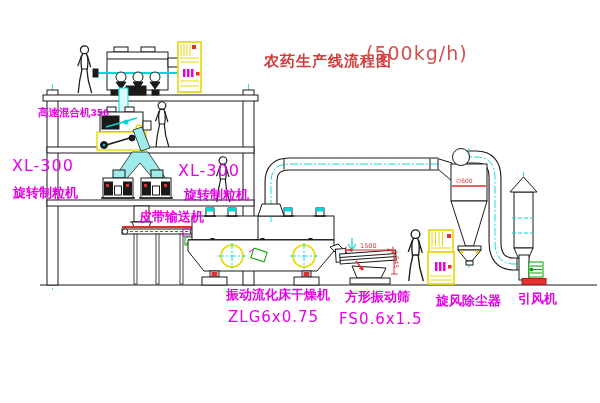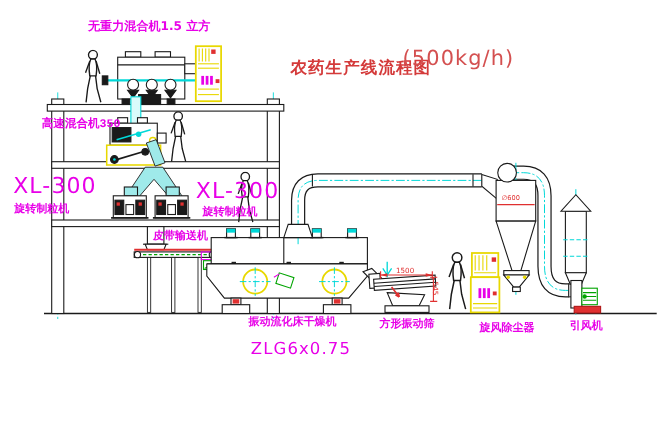--- a/index.html
+++ b/index.html
@@ -1,22 +1,22 @@
 <!DOCTYPE html>
 <html><head>
 <meta charset="utf-8">
 <style>
   html,body{margin:0;padding:0;background:#fff;}
   #canvas{position:relative;width:600px;height:403px;background:#ffffff;overflow:hidden;
           font-family:"DejaVu Sans",sans-serif;}
   #canvas svg{position:absolute;left:0;top:0;}
   .lbl{position:absolute;color:#e800e8;white-space:nowrap;line-height:1;}
-  .lbl-sm{font-size:10px;font-weight:bold;}
+  .lbl-sm{font-size:13px;font-weight:bold;}
   .lbl-md{font-size:10.5px;font-weight:bold;}
-  .lbl-model{font-size:20px;font-weight:normal;letter-spacing:1px;}
+  .lbl-model{font-size:16px;font-weight:normal;letter-spacing:1px;}
   .lbl-model-lg{font-size:15px;margin-top:12px;}
   .title-zh{position:absolute;left:264px;top:52px;color:#d43a3a;font-size:15px;font-weight:bold;
             letter-spacing:1px;white-space:nowrap;}
   .title-cap{position:absolute;left:366px;top:42px;color:#d45050;font-size:19px;font-weight:normal;
              letter-spacing:1px;white-space:nowrap;}
   .dim{position:absolute;color:#e03030;font-size:6.5px;white-space:nowrap;}
   .dim-rot{transform:rotate(90deg);transform-origin:left top;}
 </style>
 </head>
 <body>
@@ -308,35 +308,35 @@
 
   <use href="#person" x="0" y="0" width="26" height="52" transform="translate(72,45) scale(0.96)"></use>
   <use href="#person" x="0" y="0" width="26" height="52" transform="translate(150,101) scale(0.92)"></use>
   <use href="#person" x="0" y="0" width="26" height="52" transform="translate(211,156) scale(0.92)"></use>
   <use href="#person" x="0" y="0" width="26" height="52" transform="translate(402,229) scale(1.04)"></use>
 </svg>
 
 <div class="title-zh">农药生产线流程图</div>
 <div class="title-cap">(500kg/h)</div>
 
-<div class="lbl lbl-md" style="left:80px;top:18px;font-size:11px;">无重力混合机1.5 立方</div>
 <div class="lbl lbl-md" style="left:38px;top:108px;font-family:Liberation Mono, monospace;">高速混合机350</div>
 
 <div class="lbl lbl-model" style="left:12px;top:158px;">XL-300</div>
 <div class="lbl lbl-sm" style="left:13px;top:186px;">旋转制粒机</div>
 
 <div class="lbl lbl-model" style="left:178px;top:163px;">XL-300</div>
 <div class="lbl lbl-sm" style="left:184px;top:188px;">旋转制粒机</div>
 
 <div class="lbl lbl-sm" style="left:139px;top:210px;">皮带输送机</div>
 
 <div class="lbl lbl-sm" style="left:226px;top:288px;">振动流化床干燥机</div>
 <div class="lbl lbl-model lbl-model-lg" style="left:228px;top:298px;">ZLG6x0.75</div>
 
 <div class="lbl lbl-sm" style="left:345px;top:290px;">方形振动筛</div>
+<div class="lbl lbl-model lbl-model-lg" style="left:339px;top:300px;">FS0.6x1.5</div>
 
 <div class="lbl lbl-sm" style="left:436px;top:294px;">旋风除尘器</div>
 <div class="lbl lbl-sm" style="left:518px;top:292px;">引风机</div>
 
 <div class="dim" style="left:360px;top:242px;">1500</div>
 <div class="dim dim-rot" style="left:400px;top:256px;">545</div>
 <div class="dim" style="left:456px;top:177px;font-size:6px;">∅600</div>
 
 </div>
 

